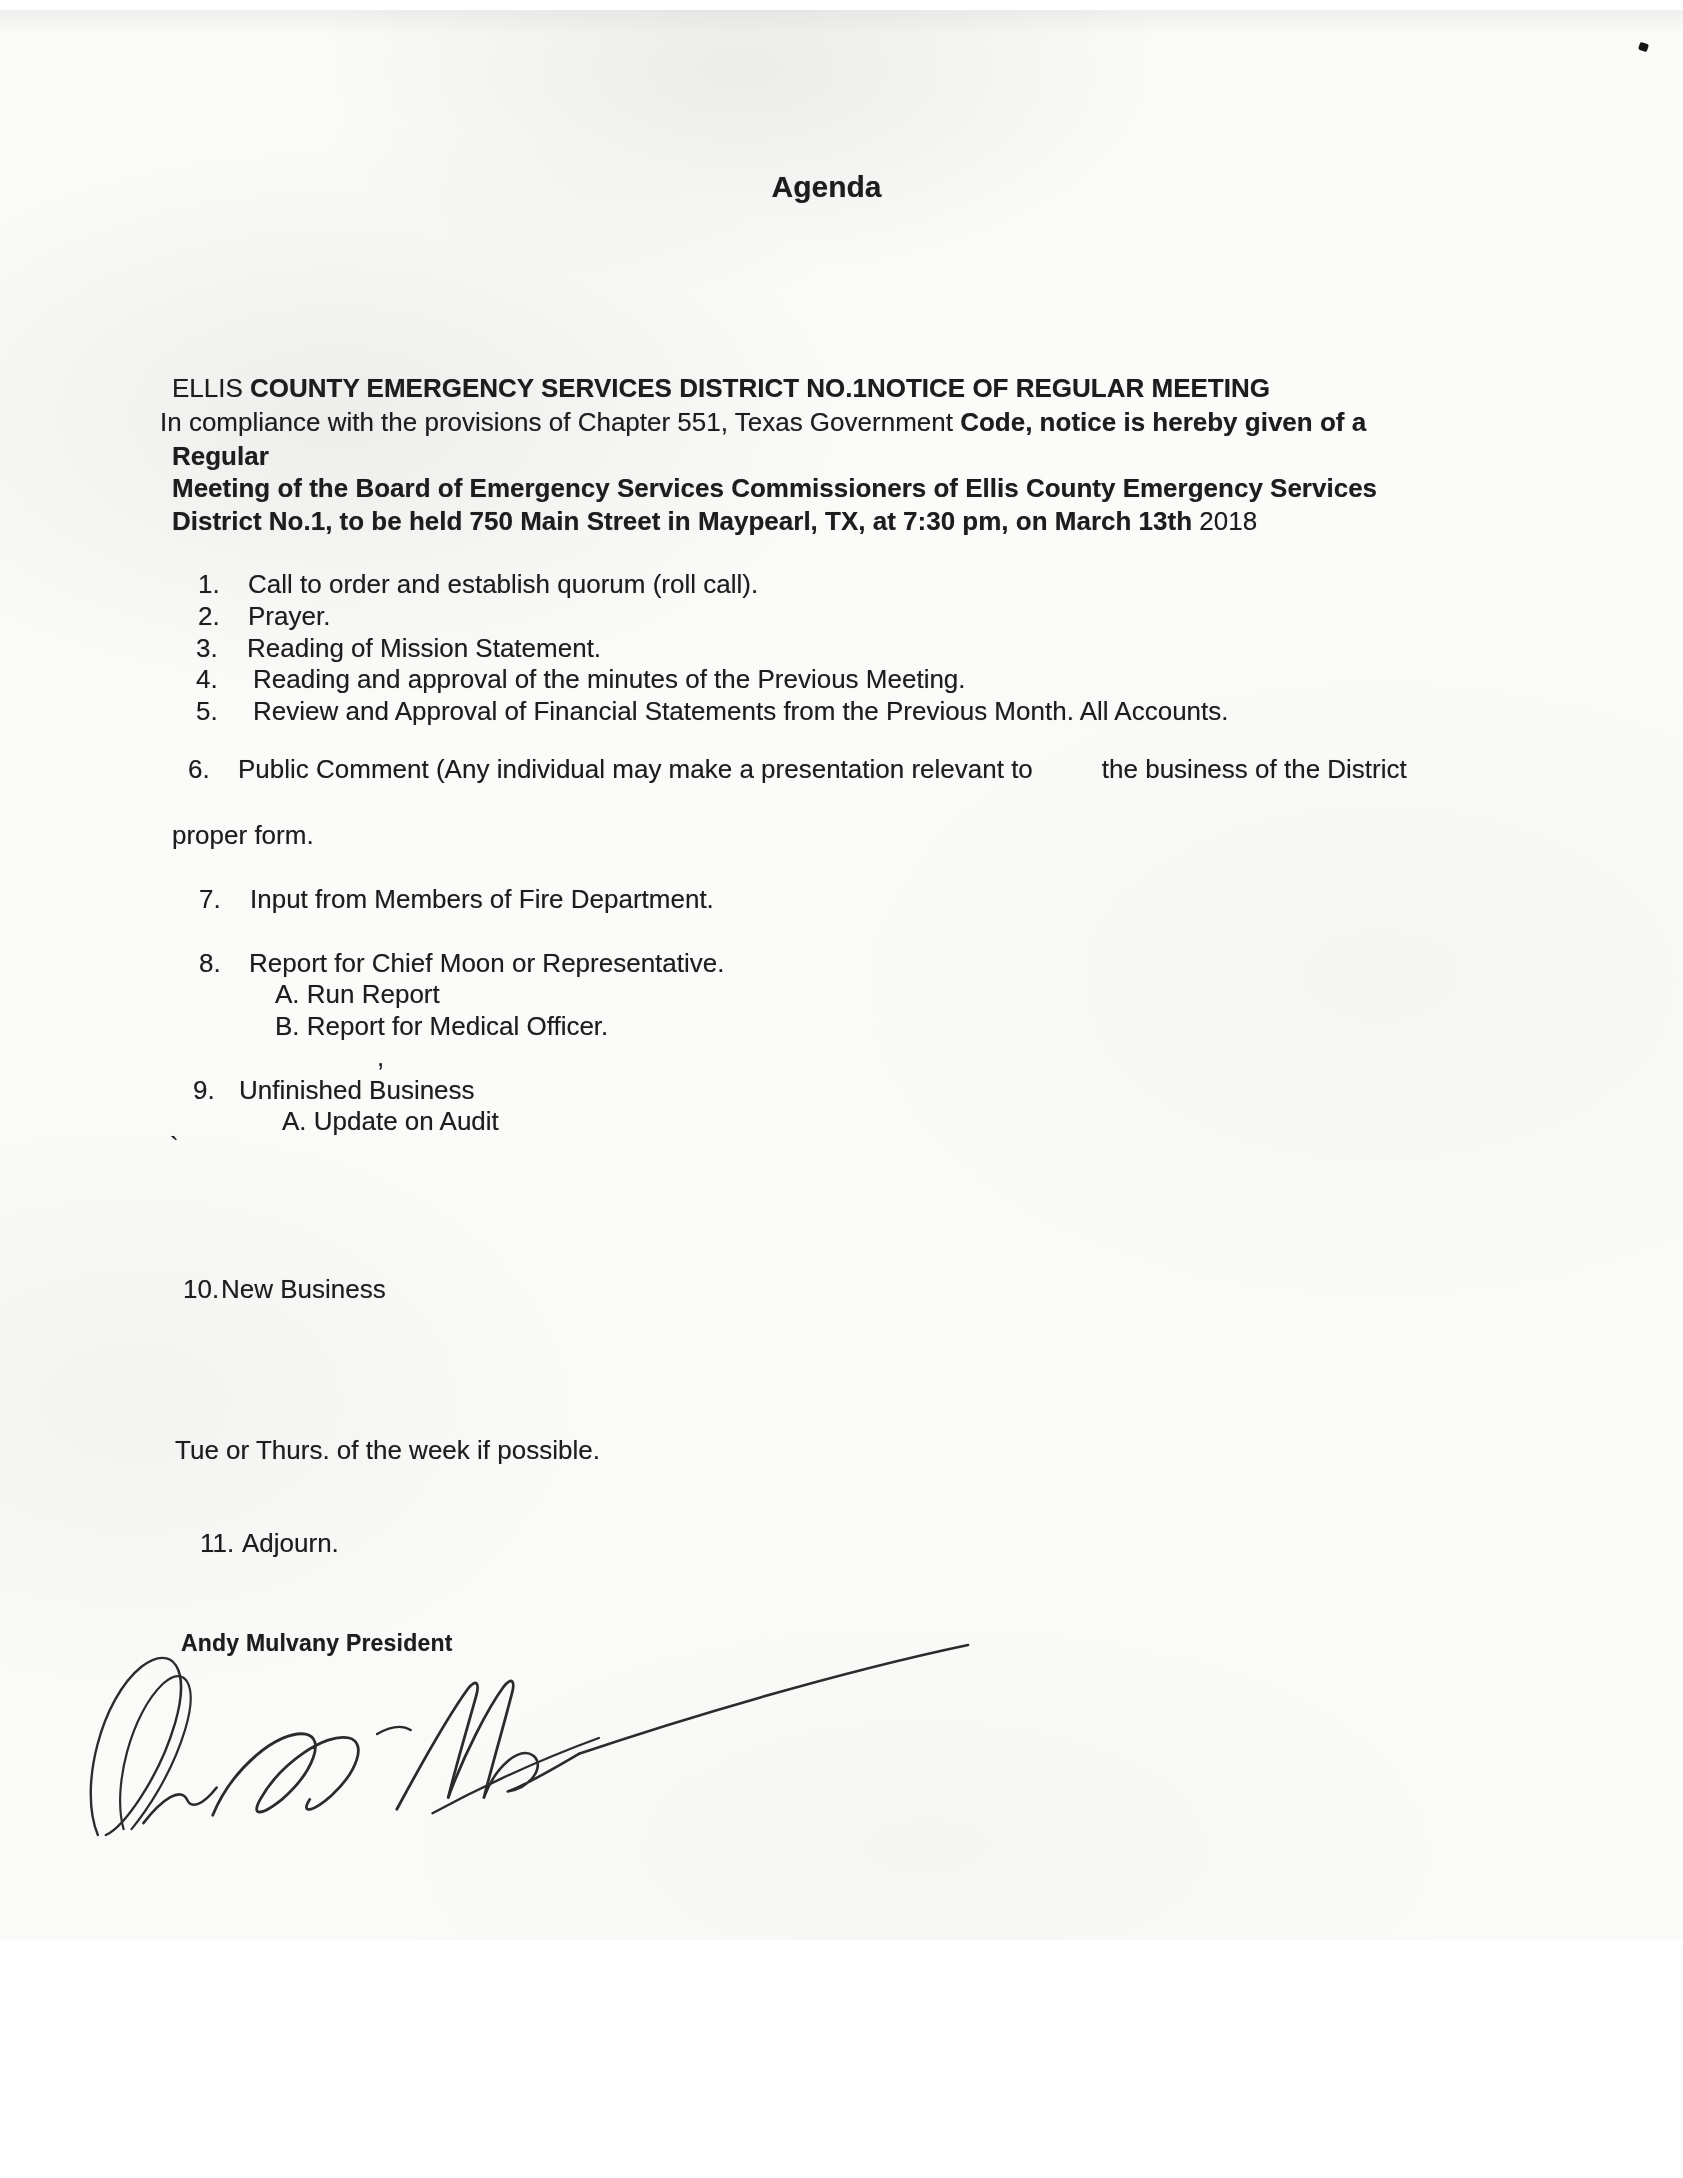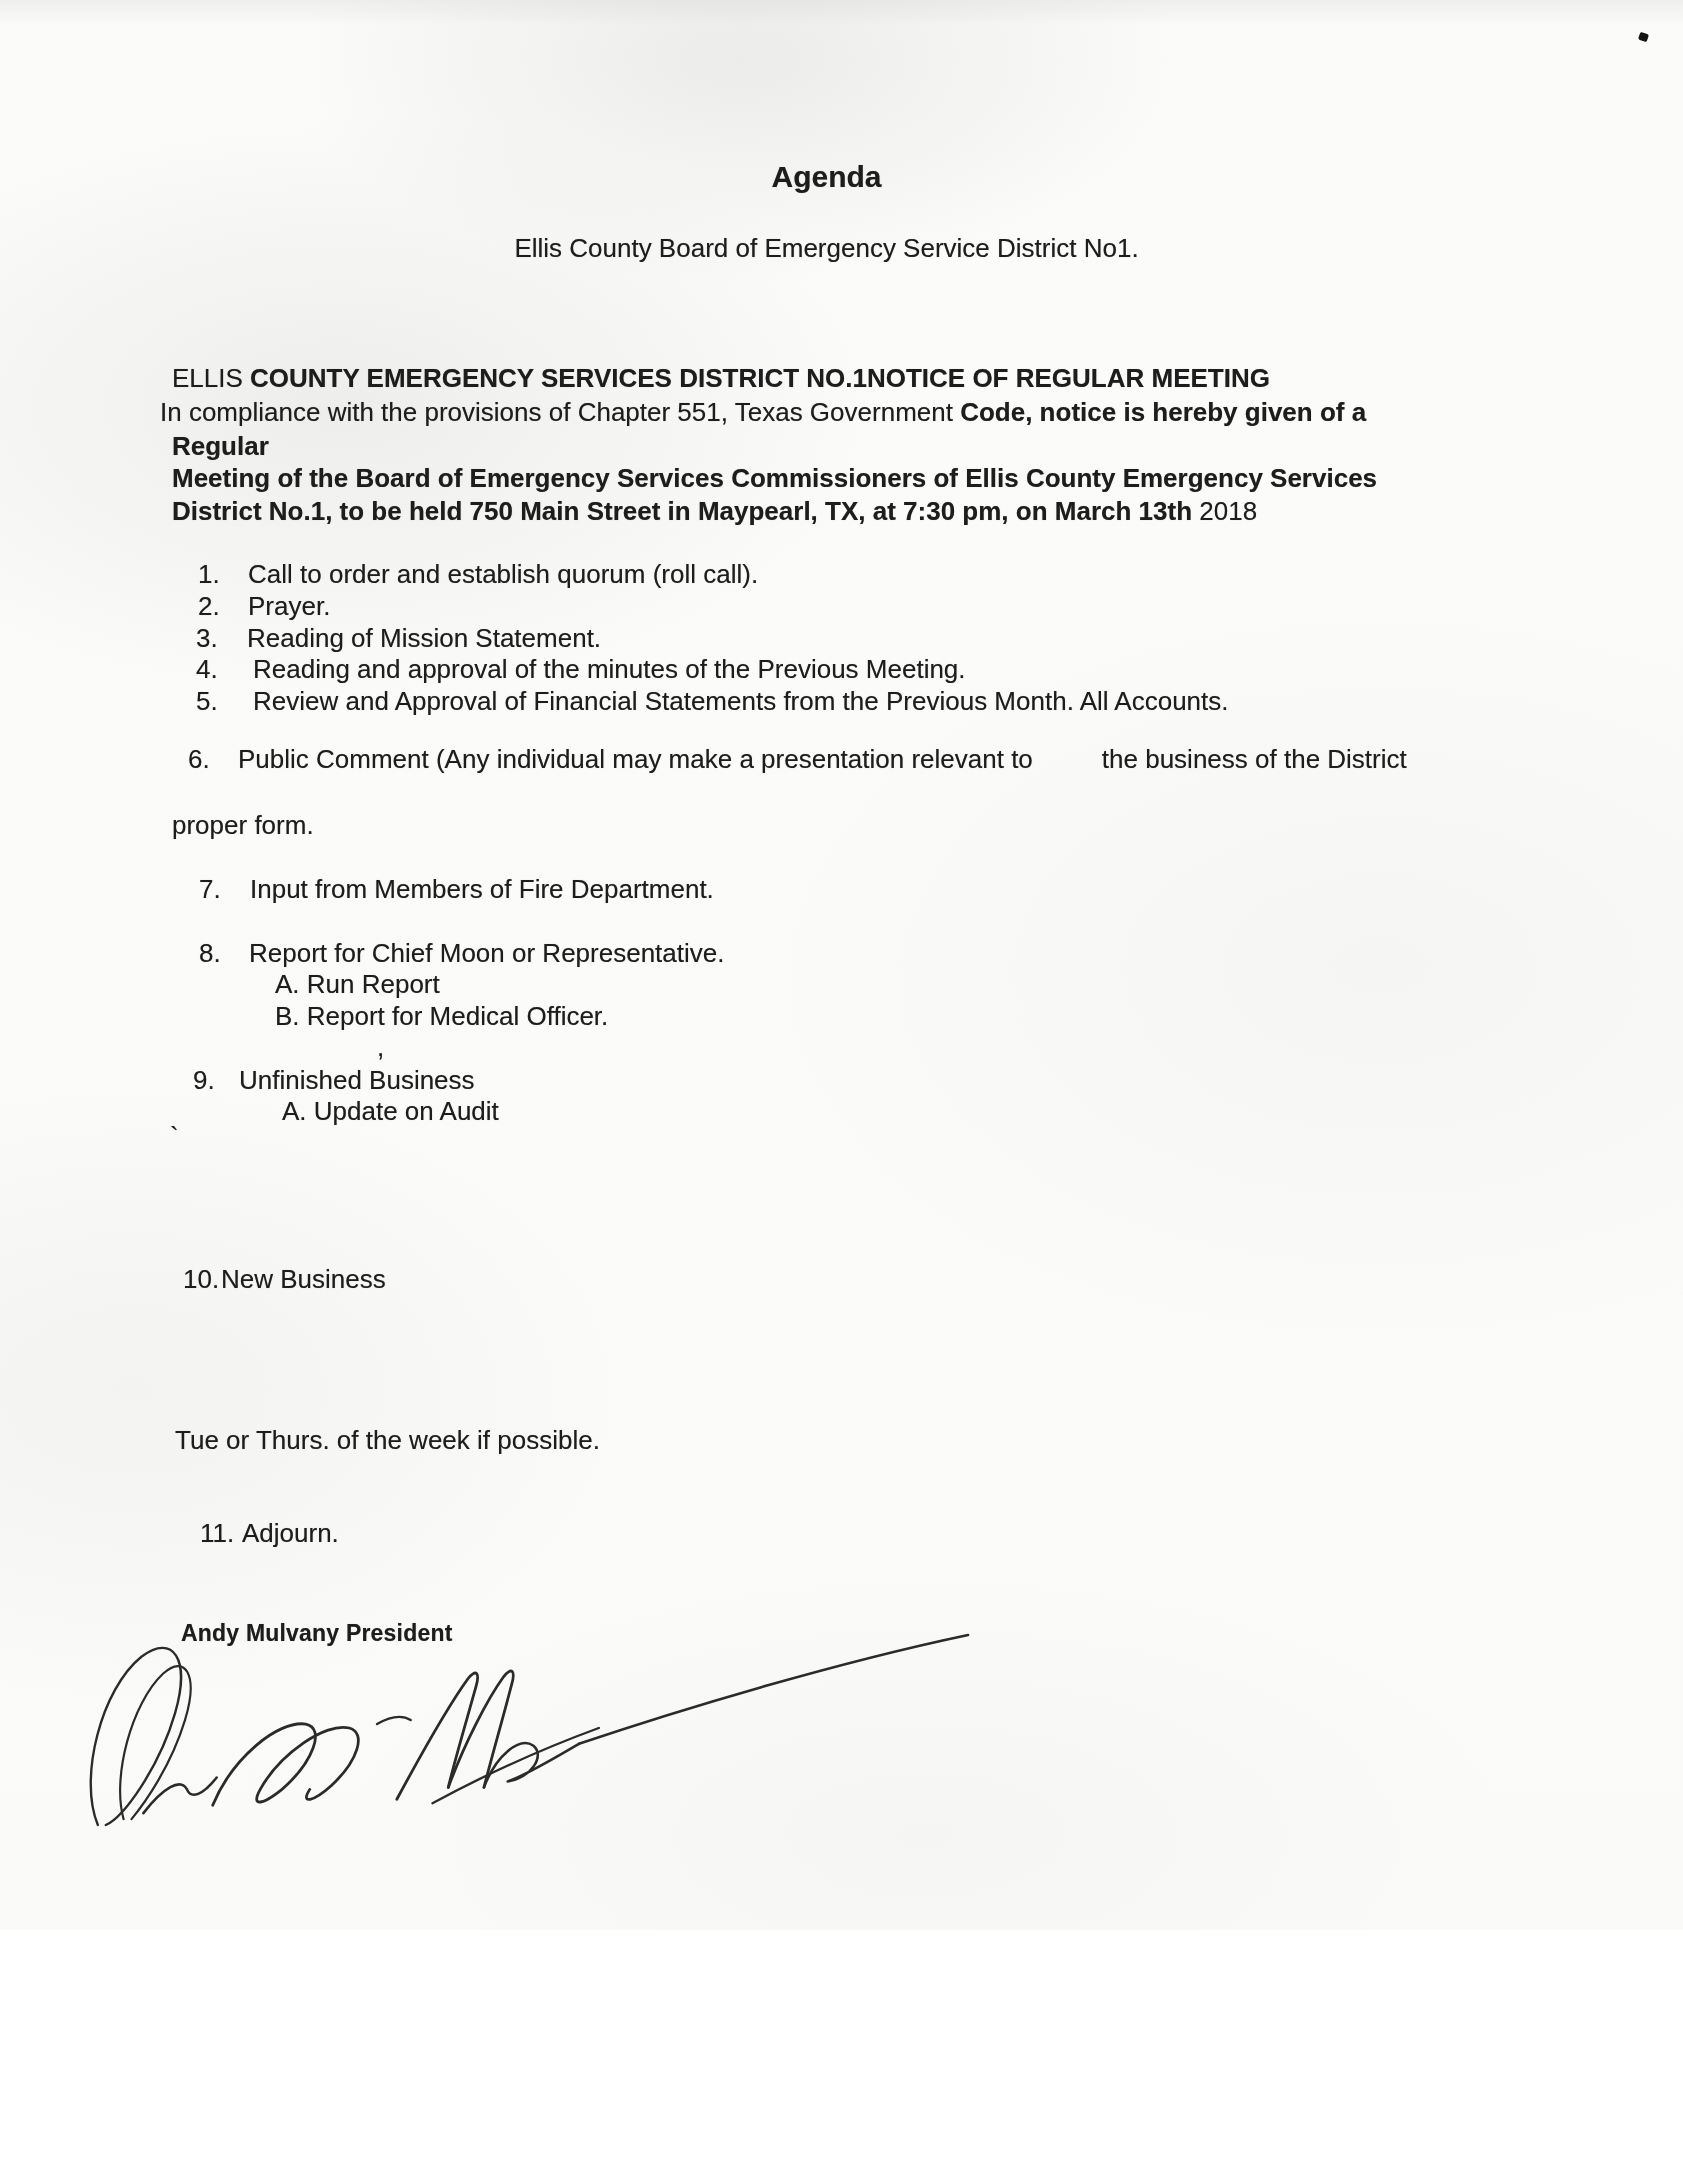--- a/index.html
+++ b/index.html
@@ -1,19 +1,19 @@
 <!DOCTYPE html>
 <html><head>
 <meta charset="utf-8">
 <style>
   html,body{margin:0;padding:0;background:#ffffff;}
   .page{
     position:relative;
     width:1683px;height:1930px;
-    margin:0 auto;
+    margin:10px auto;
     font-family:"Liberation Sans", sans-serif;
     color:var(--ink,#1d1d1d);
     background:
       radial-gradient(891px 475px at 20% 21%, rgba(168,168,165,0.16), transparent 62%),
       radial-gradient(752px 376px at 44% 3%, rgba(175,175,172,0.20), transparent 60%),
       radial-gradient(990px 594px at 82% 50%, rgba(200,200,197,0.10), transparent 65%),
       radial-gradient(812px 515px at 8% 72%, rgba(188,188,185,0.12), transparent 60%),
       radial-gradient(891px 396px at 55% 95%, rgba(205,205,202,0.10), transparent 65%),
       linear-gradient(180deg,#efefee 0px,#fbfbfa 26px,#fafaf9 100%);
     overflow:hidden;
@@ -35,21 +35,20 @@
   .sig-svg path{fill:none;stroke:#2b2b2b;stroke-linecap:round;stroke-linejoin:round;}
 </style>
 </head>
 <body>
 
 <div class="page" style="--ink: #1d1d1d; --paper: #fafaf9;">
 
   <div class="scan-dot"></div>
 
   <div class="t center doc-title" style="top:160px;">Agenda</div>
-  <div class="t center doc-subtitle" style="top:234px;">Ellis County Board of Emergency Service District No1.</div>
 
   <div class="t" style="top:364px;left:172px;"><span>ELLIS </span><span class="b">COUNTY EMERGENCY SERVICES DISTRICT NO.1NOTICE OF REGULAR MEETING</span></div>
   <div class="t" style="top:398px;left:160px;"><span>In compliance with the provisions of Chapter 551, Texas Government </span><span class="b">Code, notice is hereby given of a</span></div>
   <div class="t b" style="top:432px;left:172px;">Regular</div>
   <div class="t b" style="top:464px;left:172px;">Meeting of the Board of Emergency Services Commissioners of Ellis County Emergency Services</div>
   <div class="t" style="top:497px;left:172px;text-align:right;"><span class="b">District No.1, to be held 750 Main Street in Maypearl, TX, at 7:30 pm, on March 13th </span><span>2018</span></div>
 
   <div class="t" style="top:560px;left:198px;"><span class="num" style="width:50px;">1.</span><span>Call to order and establish quorum (roll call).</span></div>
   <div class="t" style="top:592px;left:198px;"><span class="num" style="width:50px;">2.</span><span>Prayer.</span></div>
   <div class="t" style="top:624px;left:196px;"><span class="num" style="width:51px;">3.</span><span>Reading of Mission Statement.</span></div>

